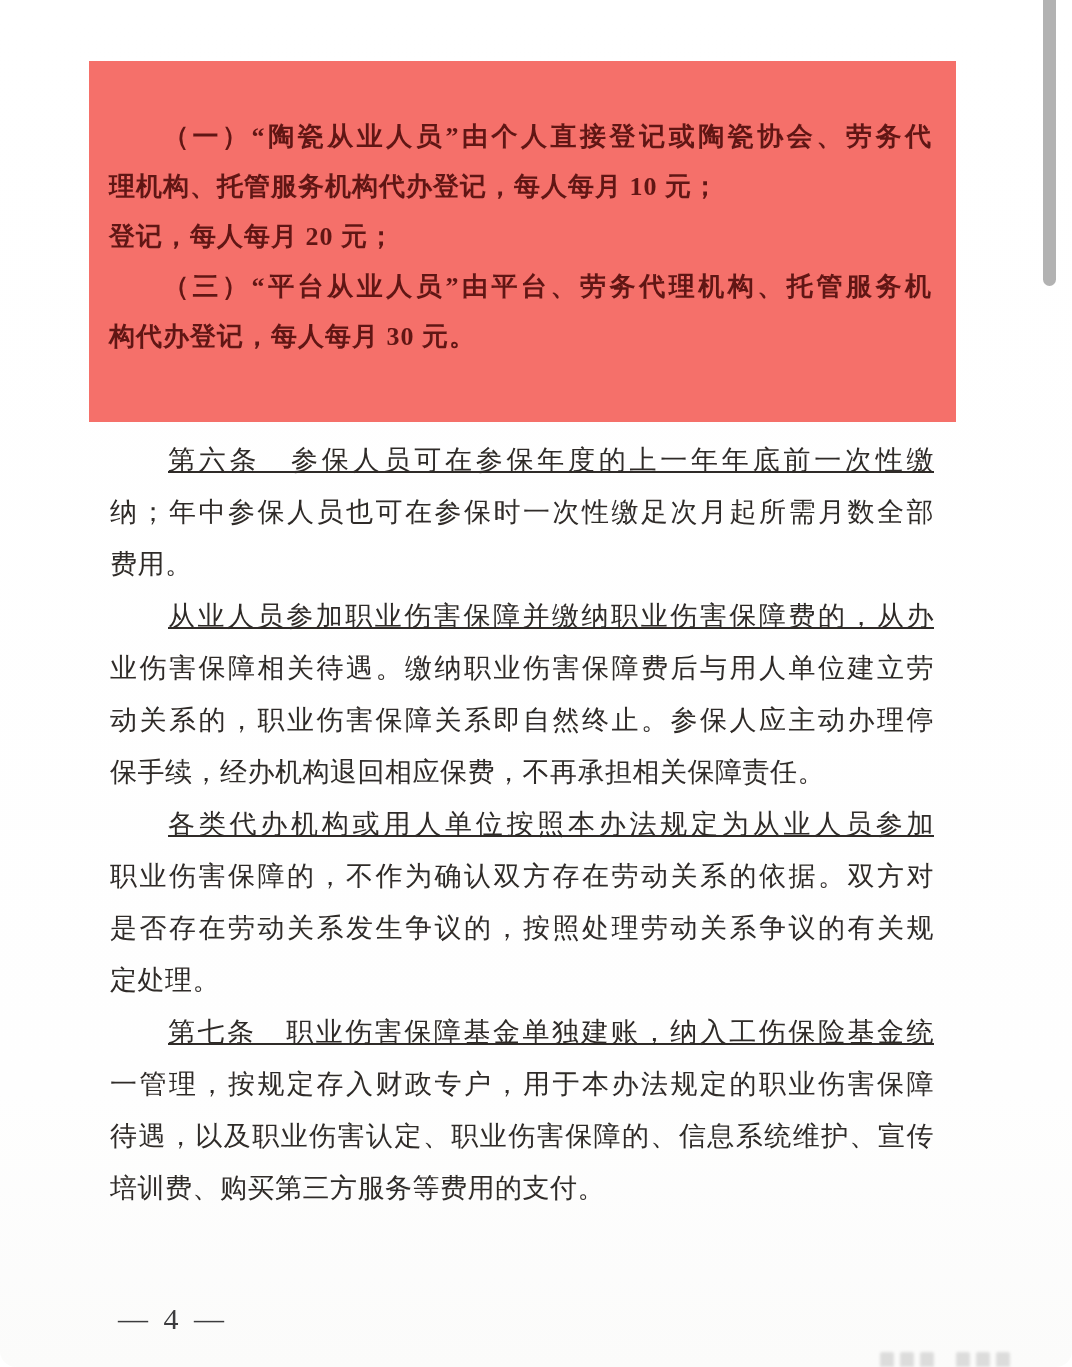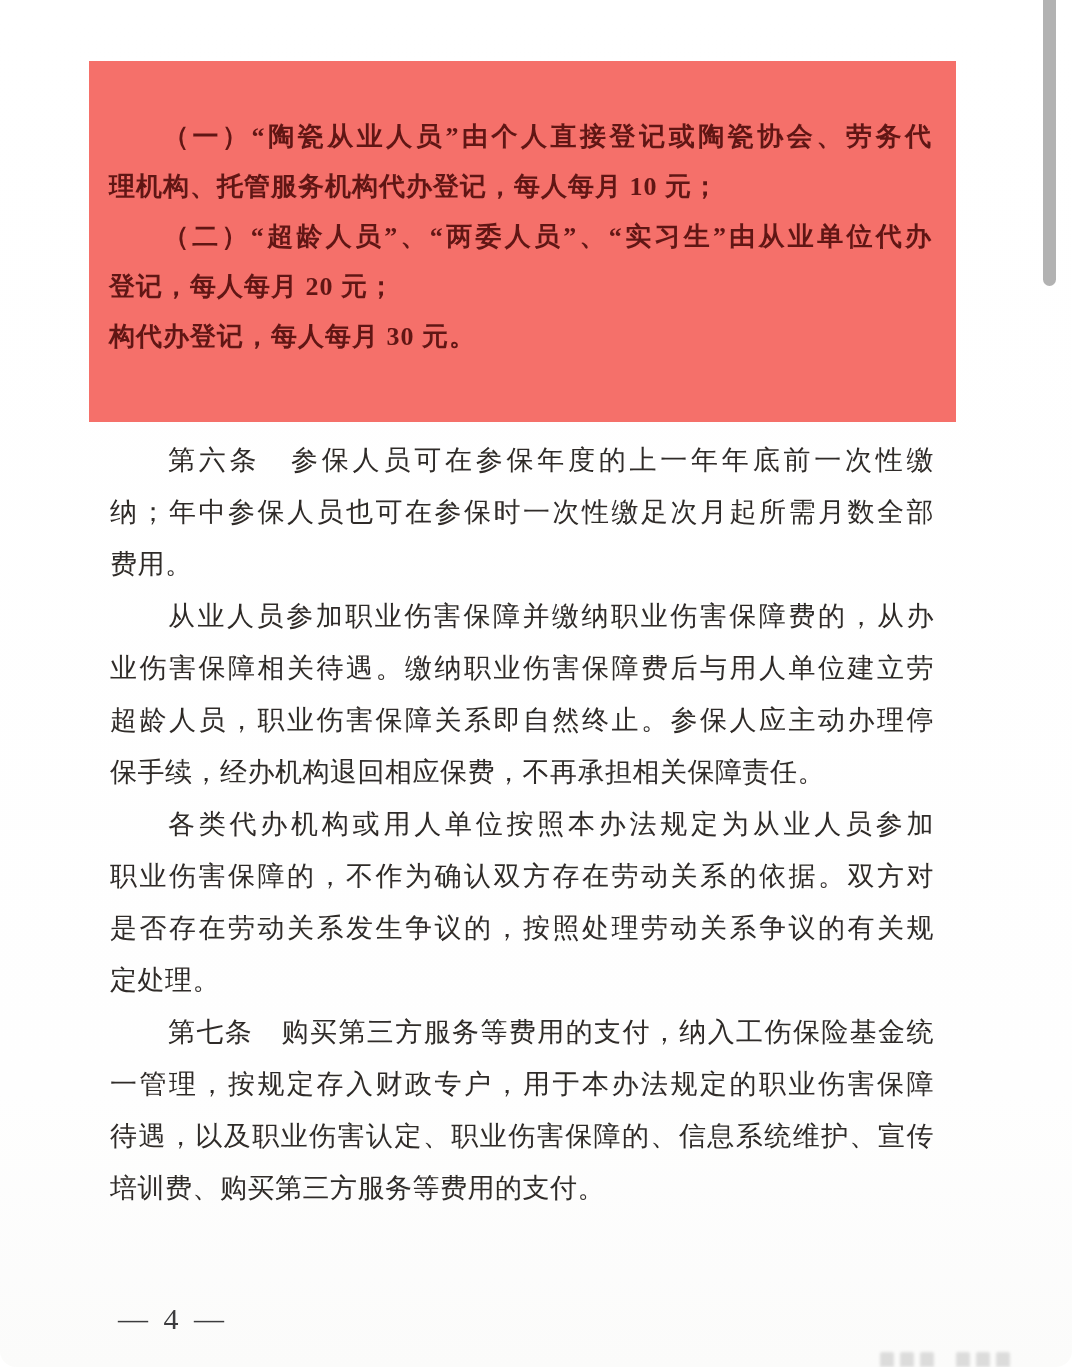--- a/index.html
+++ b/index.html
@@ -48,21 +48,21 @@
     font-size: 27px;
     line-height: 52px;
     color: #2f2b28;
     text-align: justify;
     text-align-last: justify;
     text-justify: inter-character;
     letter-spacing: 0.5px;
     white-space: nowrap;
   }
   .body-text .line.end { text-align-last: left; white-space: normal; }
-  .body-text .line.indent { text-indent: 58px; }
+  .body-text .line.indent { text-indent: 58px; text-decoration: underline; }
 
   
   .footer-page {
     position: absolute;
     left: 118px; top: 1302px;
     font-size: 30px;
     letter-spacing: 4px;
     color: #3c3c3e;
   }
 
@@ -95,45 +95,45 @@
   .watermark-fragment i:nth-child(6) { margin-right: 26px; }
 </style>
 </head>
 <body>
 
 <div class="page">
 
   <div class="highlight-box">
     <div class="line indent">（一）“陶瓷从业人员”由个人直接登记或陶瓷协会、劳务代</div>
     <div class="line end">理机构、托管服务机构代办登记，每人每月 10 元；</div>
-    <div class="line indent">（二）“超龄人员”、“两委人员”、“实习生”由从业单位代办</div>
     <div class="line end">登记，每人每月 20 元；</div>
+    <div class="line indent">（三）“平台从业人员”由平台、劳务代理机构、托管服务机</div>
     <div class="line end">构代办登记，每人每月 30 元。</div>
   </div>
 
   <div class="body-text">
     <div>
       <div class="line indent">第六条　参保人员可在参保年度的上一年年底前一次性缴</div>
       <div class="line">纳；年中参保人员也可在参保时一次性缴足次月起所需月数全部</div>
       <div class="line end">费用。</div>
     </div>
     <div>
       <div class="line indent">从业人员参加职业伤害保障并缴纳职业伤害保障费的，从办</div>
       <div class="line">业伤害保障相关待遇。缴纳职业伤害保障费后与用人单位建立劳</div>
-      <div class="line">超龄人员，职业伤害保障关系即自然终止。参保人应主动办理停</div>
+      <div class="line">动关系的，职业伤害保障关系即自然终止。参保人应主动办理停</div>
       <div class="line end">保手续，经办机构退回相应保费，不再承担相关保障责任。</div>
     </div>
     <div>
       <div class="line indent">各类代办机构或用人单位按照本办法规定为从业人员参加</div>
       <div class="line">职业伤害保障的，不作为确认双方存在劳动关系的依据。双方对</div>
       <div class="line">是否存在劳动关系发生争议的，按照处理劳动关系争议的有关规</div>
       <div class="line end">定处理。</div>
     </div>
     <div>
-      <div class="line indent">第七条　购买第三方服务等费用的支付，纳入工伤保险基金统</div>
+      <div class="line indent">第七条　职业伤害保障基金单独建账，纳入工伤保险基金统</div>
       <div class="line">一管理，按规定存入财政专户，用于本办法规定的职业伤害保障</div>
       <div class="line">待遇，以及职业伤害认定、职业伤害保障的、信息系统维护、宣传</div>
       <div class="line end">培训费、购买第三方服务等费用的支付。</div>
     </div>
   </div>
 
   <div class="footer-page">— 4 —</div>
 
   <div class="scrollbar-thumb"></div>
 

